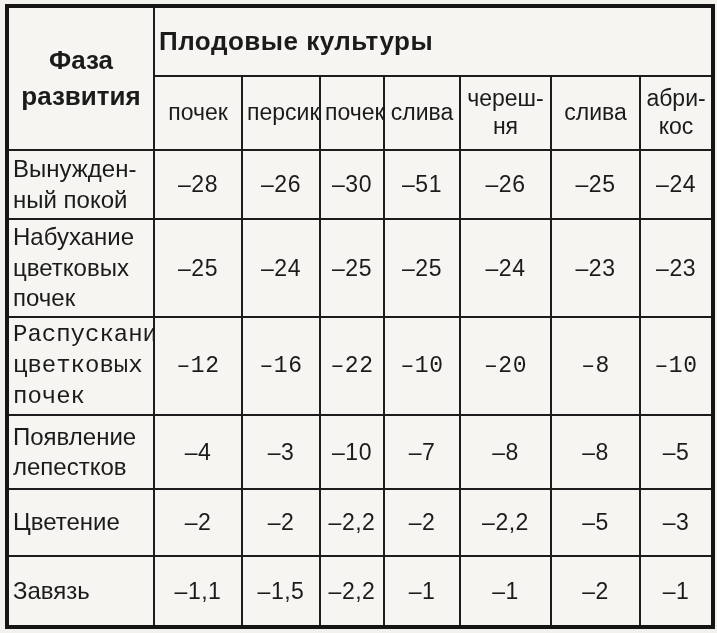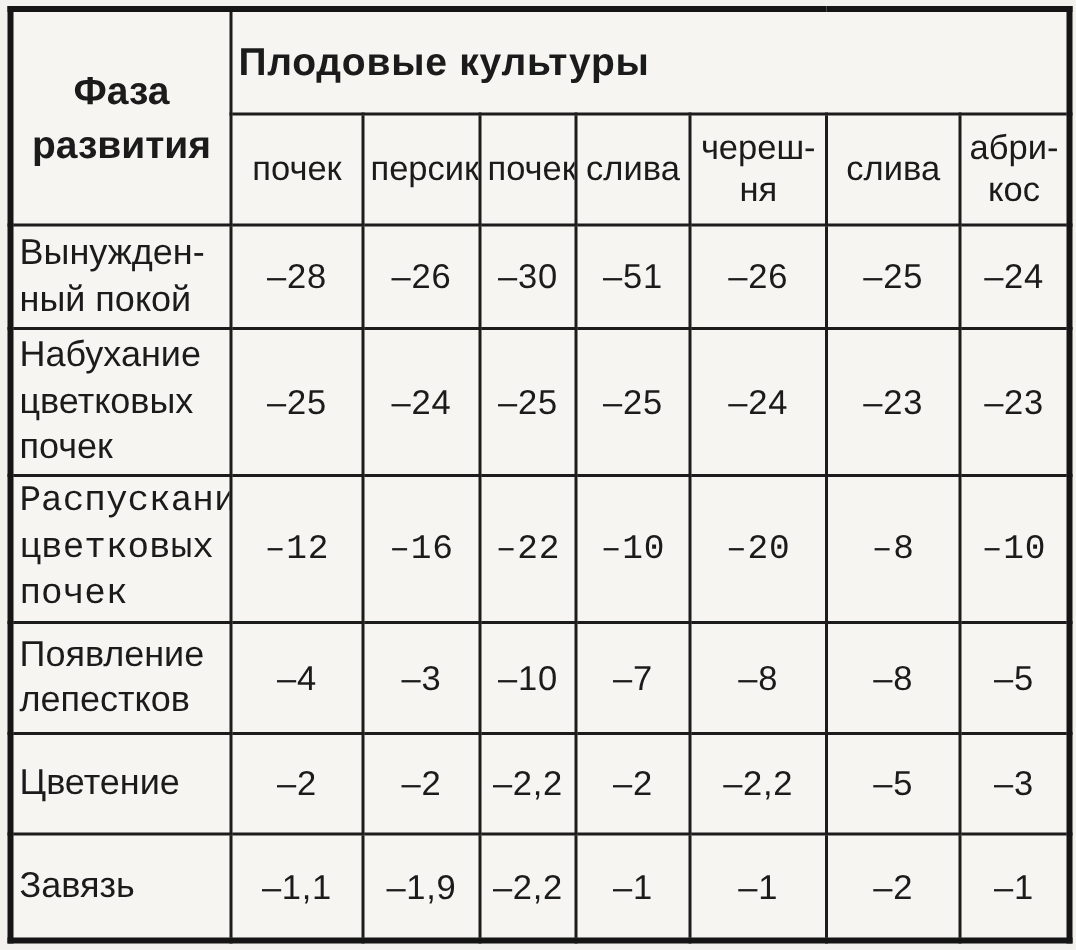--- a/index.html
+++ b/index.html
@@ -163,21 +163,21 @@
       <td class="val">–2,2</td>
       <td class="val">–2</td>
       <td class="val">–2,2</td>
       <td class="val">–5</td>
       <td class="val">–3</td>
     </tr>
 
     <tr class="r-b6">
       <td class="phase">Завязь</td>
       <td class="val">–1,1</td>
-      <td class="val">–1,9</td>
+      <td class="val">–1,5</td>
       <td class="val">–2,2</td>
       <td class="val">–1</td>
       <td class="val">–1</td>
       <td class="val">–2</td>
       <td class="val">–1</td>
     </tr>
   </tbody>
     </table>
 </div>
 

